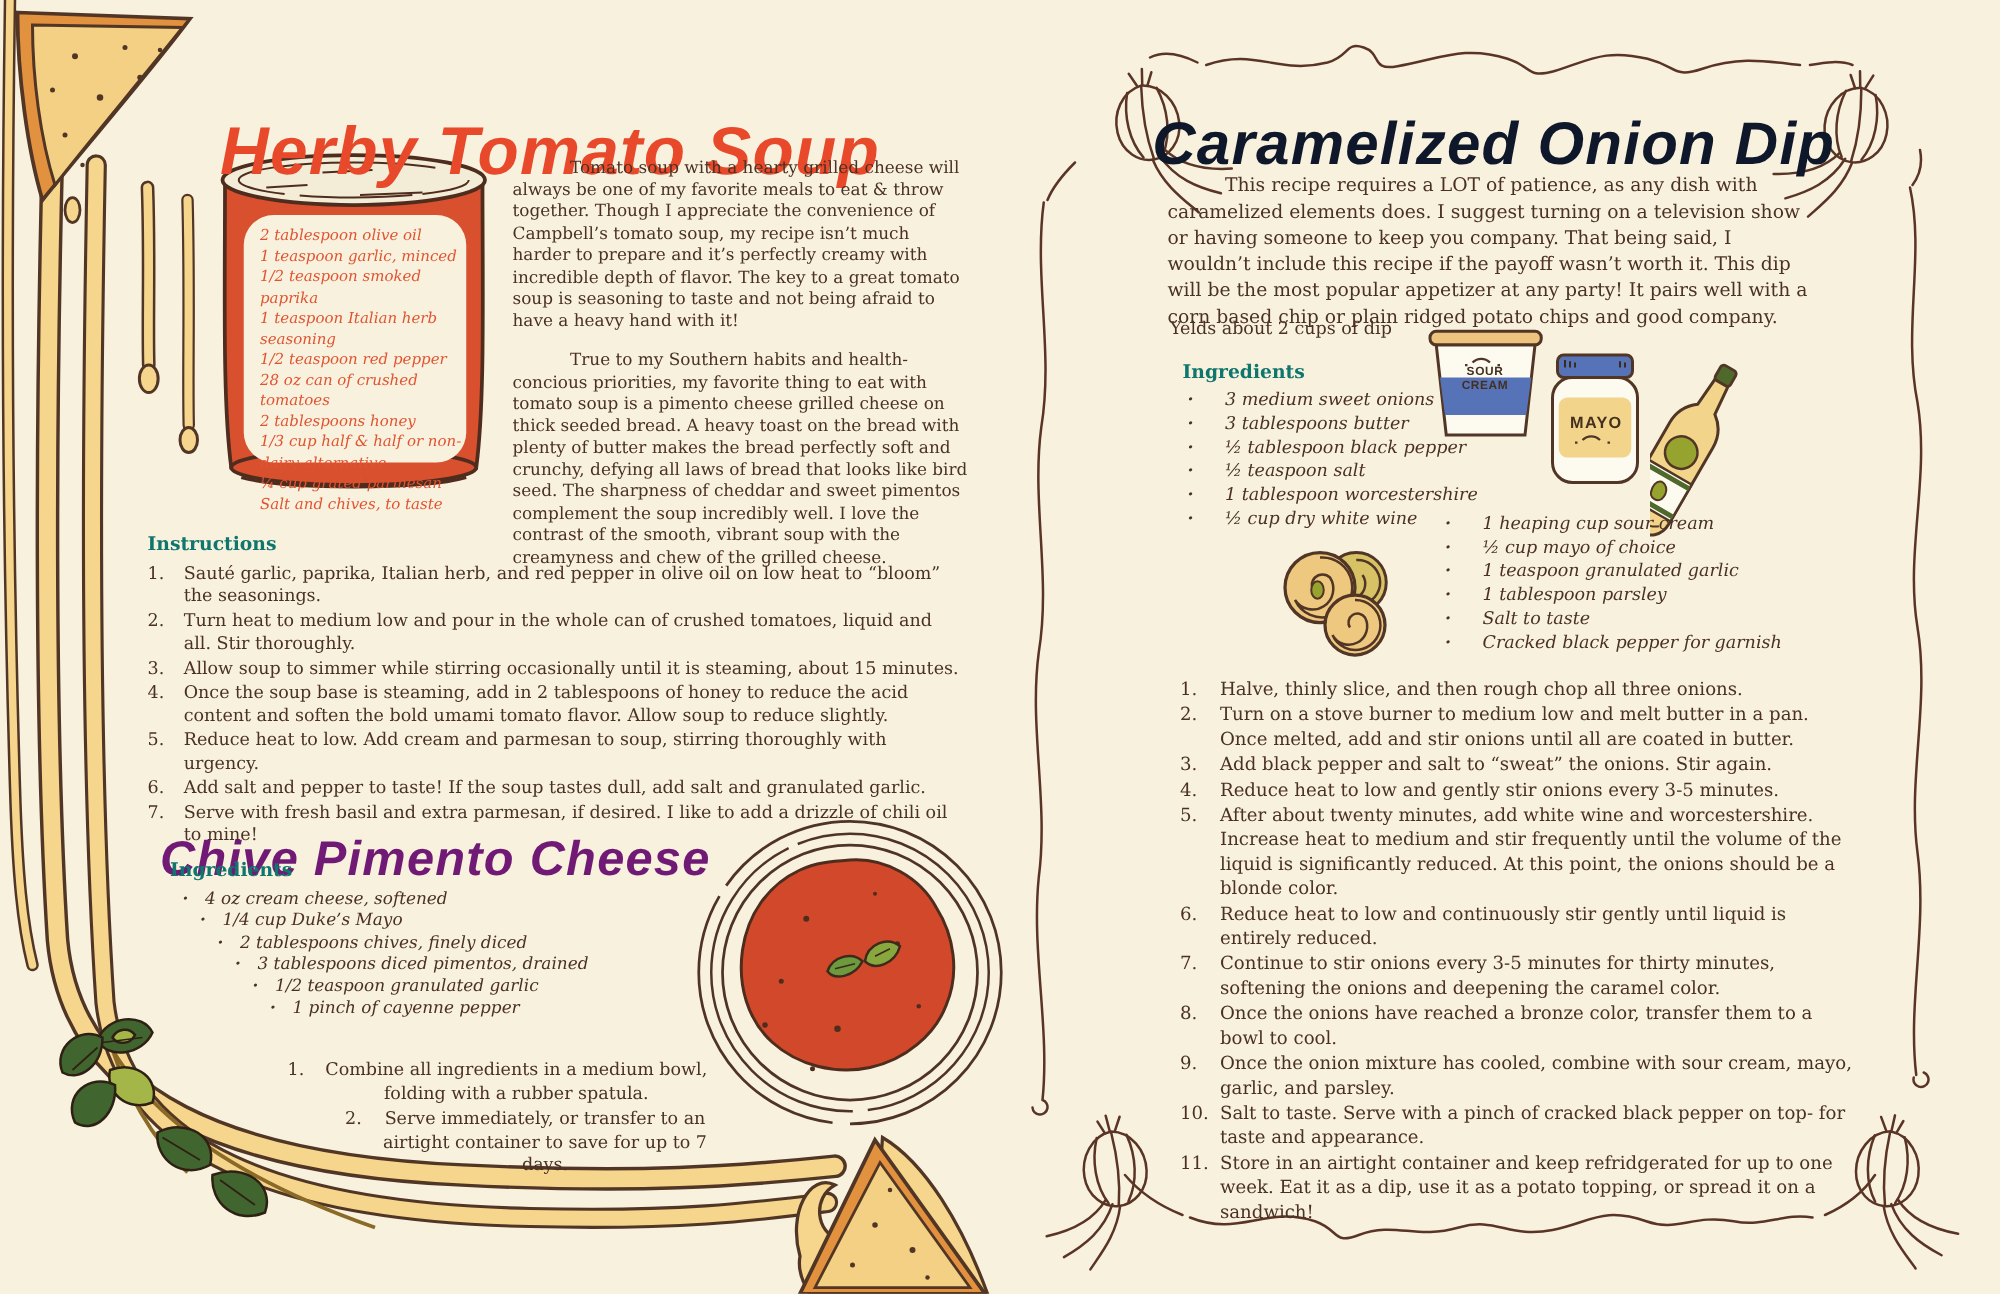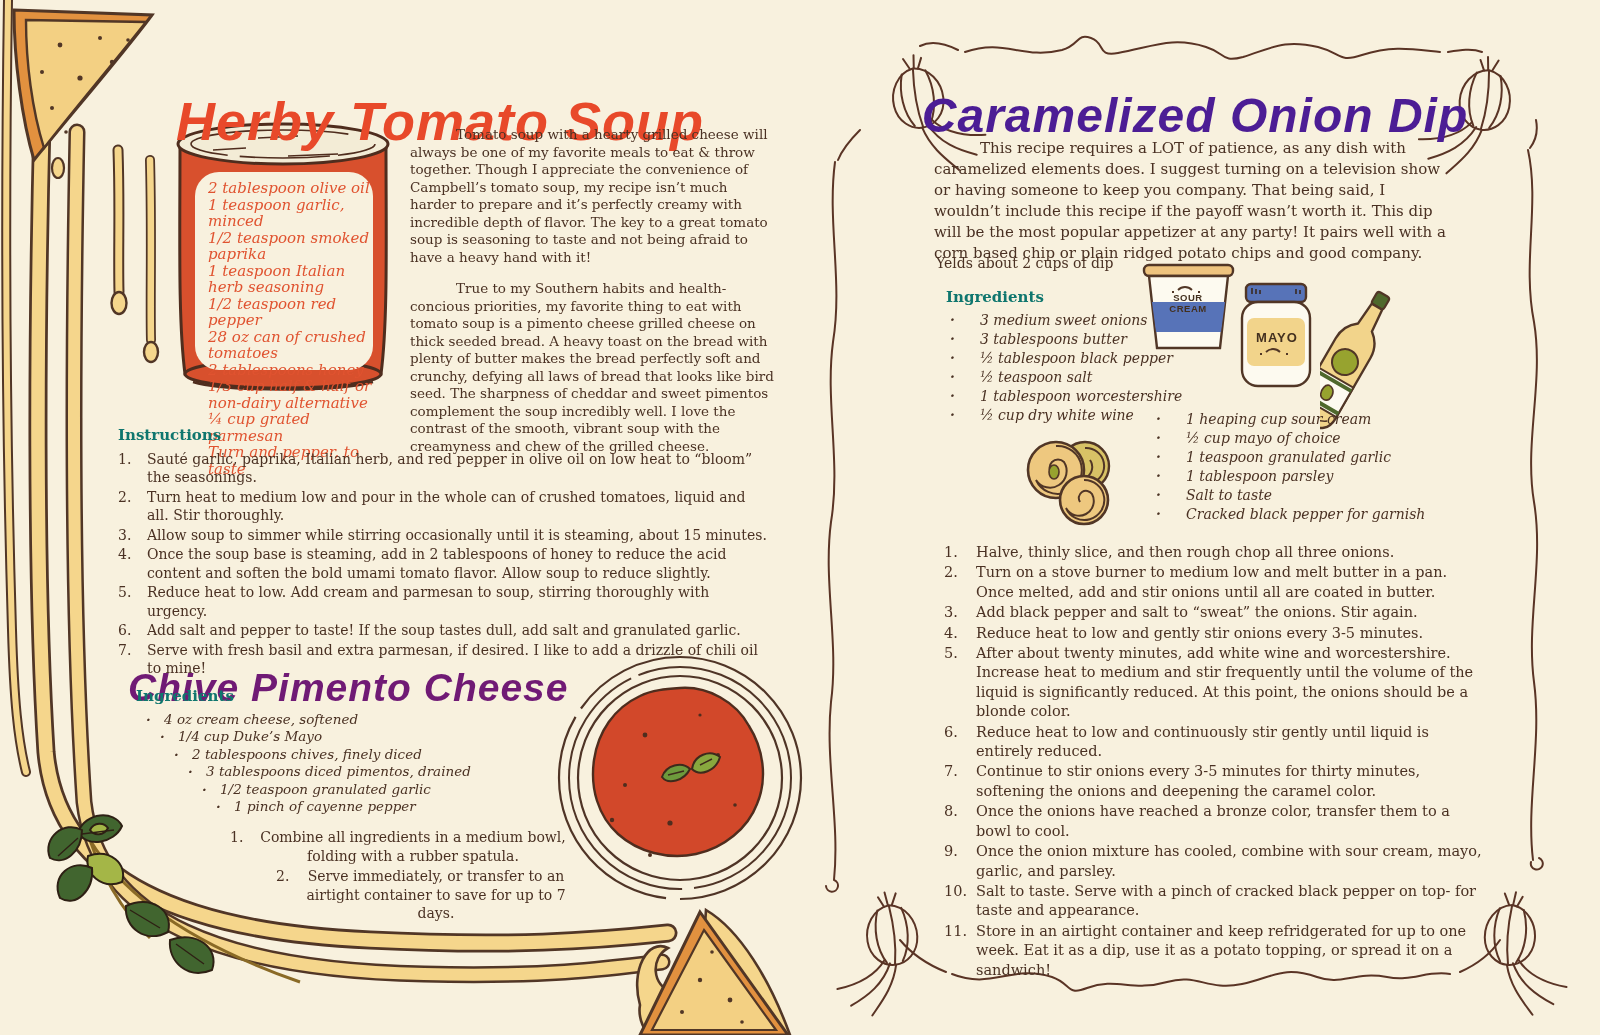--- a/index.html
+++ b/index.html
@@ -14,55 +14,55 @@
   .art{position:absolute;z-index:0;}
   .txt{position:absolute;z-index:2;}
 
   
   .script{
     font-family:"Liberation Sans","DejaVu Sans",sans-serif;
     font-weight:bold;font-style:italic;letter-spacing:1px;line-height:1;
   }
   .soup-title{left:110px;top:58px;width:660px;text-align:center;font-size:54px;color:#e8492a;}
   .pimento-title{left:128px;top:636px;font-size:39px;color:#701a75;}
-  .dip-title{left:50px;top:60px;width:690px;text-align:center;font-size:48px;color:#4c1d95;}
+  .dip-title{left:50px;top:60px;width:690px;text-align:center;font-size:48px;color:#0f172a;}
 
   
   .intro p{margin:0 0 14px 0;text-indent:46px;}
   .intro{font-size:13.5px;line-height:17.5px;}
   .rp-intro{left:134px;top:138px;width:512px;font-size:15px;line-height:21px;text-indent:46px;}
   .yield{left:136px;top:255px;font-size:14px;}
   h3.small-head{margin:0 0 5px 0;font-size:15px;font-weight:bold;color:#0f766e;}
 
   ul,ol{margin:0;padding:0;list-style:none;}
 
   
   .instructions{left:118px;top:426px;width:650px;font-size:14px;line-height:18.5px;}
   .instructions ol{counter-reset:ins;}
   .instructions li{counter-increment:ins;position:relative;padding-left:29px;margin-bottom:1px;}
   .instructions li::before{content:counter(ins) ".";position:absolute;left:0;}
 
   
   .can-list{position:absolute;left:40px;top:64px;width:174px;
-    font-size:15px;line-height:16.5px;font-style:italic;color:#e05330;}
+    font-size:12px;line-height:16.5px;font-style:italic;color:#e05330;}
   .can-list li{margin:0;}
 
   
   .pimento-ing{left:136px;top:688px;width:430px;font-size:13.5px;line-height:17.5px;}
   .pimento-ing li{font-style:italic;position:relative;padding-left:24px;margin-bottom:0;}
   .pimento-ing li::before{content:"\00b7";position:absolute;left:6px;font-weight:bold;}
   .pimento-ing li:nth-child(1){margin-left:4px;}
   .pimento-ing li:nth-child(2){margin-left:18px;}
   .pimento-ing li:nth-child(3){margin-left:32px;}
   .pimento-ing li:nth-child(4){margin-left:46px;}
   .pimento-ing li:nth-child(5){margin-left:60px;}
   .pimento-ing li:nth-child(6){margin-left:74px;}
   .pimento-ing li:nth-child(7){margin-left:88px;}
 
-  .pimento-steps{left:228px;top:828px;width:340px;font-size:14px;line-height:18.5px;counter-reset:ps;}
+  .pimento-steps{left:228px;top:847px;width:340px;font-size:14px;line-height:18.5px;counter-reset:ps;}
   .pimento-steps li{counter-increment:ps;position:relative;padding-left:30px;text-align:center;margin-bottom:2px;}
   .pimento-steps li::before{content:counter(ps) ".";position:absolute;left:2px;top:0;}
   .pimento-steps li:nth-child(2){margin-left:46px;}
 
   
   .rp-ing{left:146px;top:288px;width:250px;}
   .rp-ing ul,.rp-ing2{font-size:14px;line-height:19px;}
   .rp-ing li,.rp-ing2 li{font-style:italic;position:relative;padding-left:34px;}
   .rp-ing li::before,.rp-ing2 li::before{content:"\00b7";position:absolute;left:4px;font-weight:bold;}
   .rp-ing2{left:352px;top:410px;width:280px;}
@@ -182,21 +182,21 @@
     <ul class="can-list">
         <li>2 tablespoon olive oil</li>
         <li>1 teaspoon garlic, minced</li>
         <li>1/2 teaspoon smoked paprika</li>
         <li>1 teaspoon Italian herb seasoning</li>
         <li>1/2 teaspoon red pepper</li>
         <li>28 oz can of crushed tomatoes</li>
         <li>2 tablespoons honey</li>
         <li>1/3 cup half &amp; half or non-dairy alternative</li>
         <li>¼ cup grated parmesan</li>
-        <li>Turn and pepper, to taste</li>
+        <li>Salt and chives, to taste</li>
       </ul>
   </div>
 
   <h1 class="txt script soup-title">Herby Tomato Soup</h1>
 
   <div class="txt intro" style="left:410px;top:126px;width:368px;">
     <p>Tomato soup with a hearty grilled cheese will always be one of my favorite meals to eat &amp; throw together. Though I appreciate the convenience of Campbell’s tomato soup, my recipe isn’t much harder to prepare and it’s perfectly creamy with incredible depth of flavor. The key to a great tomato soup is seasoning to taste and not being afraid to have a heavy hand with it!</p>
     <p>True to my Southern habits and health-concious priorities, my favorite thing to eat with tomato soup is a pimento cheese grilled cheese on thick seeded bread. A heavy toast on the bread with plenty of butter makes the bread perfectly soft and crunchy, defying all laws of bread that looks like bird seed. The sharpness of cheddar and sweet pimentos complement the soup incredibly well. I love the contrast of the smooth, vibrant soup with the creamyness and chew of the grilled cheese.</p>
   </div>
 

